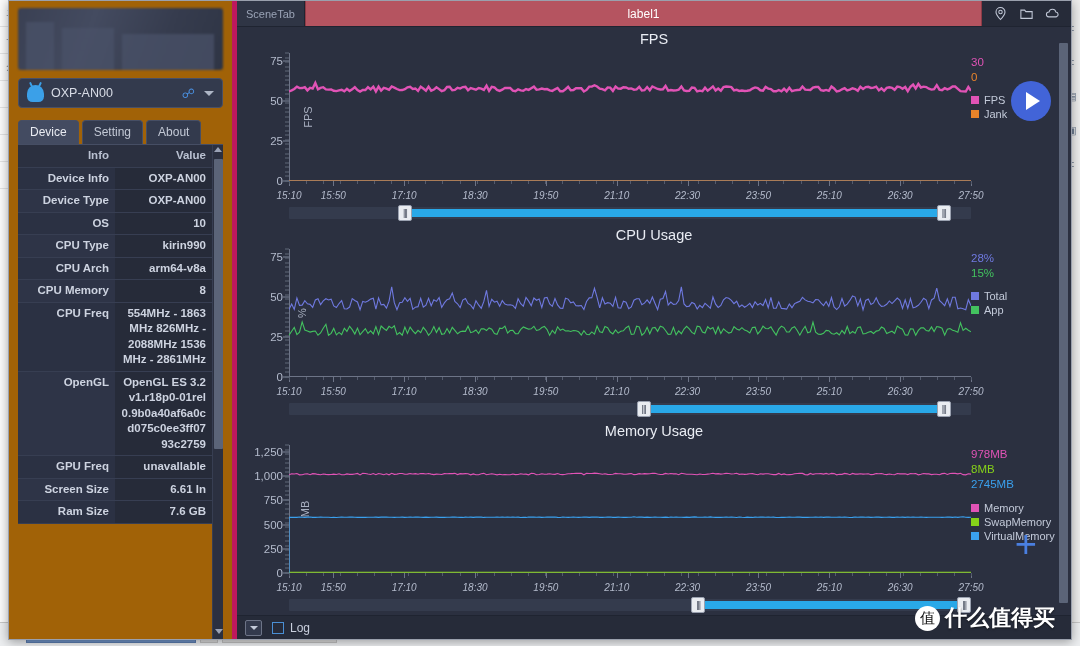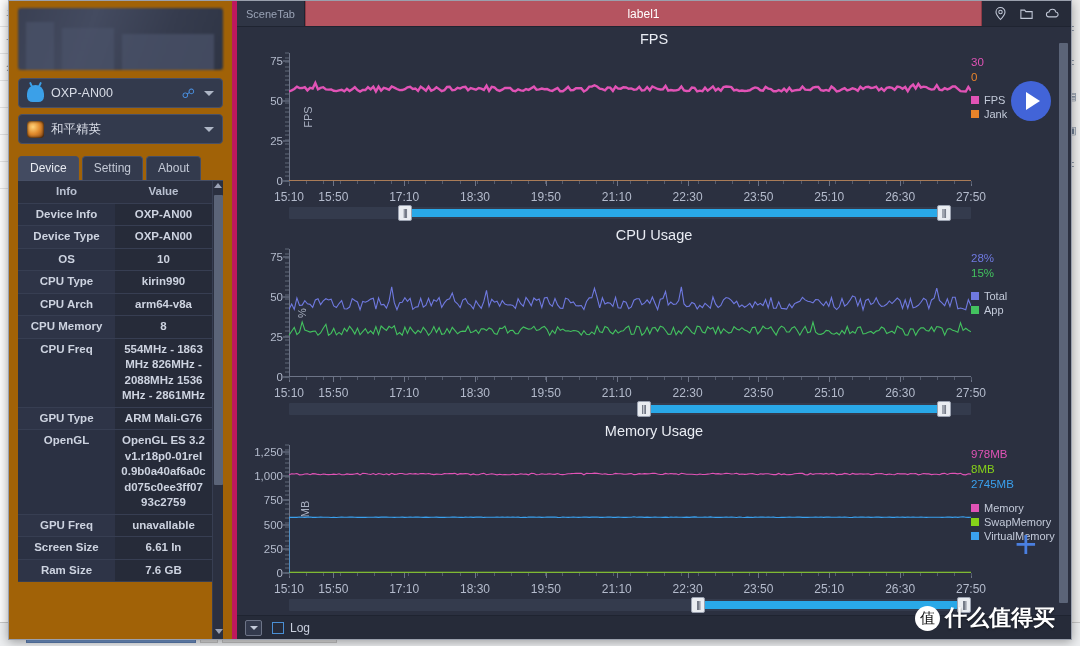--- a/index.html
+++ b/index.html
@@ -131,21 +131,21 @@
 
   
   #info-wrap {
     flex: 1; margin: 0 9px 0; min-height: 0; display: flex;
     border-top: 1px solid #464e64;
     position: relative;
   }
   #info-table-scroll { flex: 1; overflow: hidden; }
   table#info-table { width: 100%; border-collapse: collapse; table-layout: fixed; }
   #info-table th, #info-table td {
-    font-size: 11.5px; text-align: center; padding: 3px 6px;
+    font-size: 11.5px; text-align: right; padding: 3px 6px;
     color: #cdd3e0; border-bottom: 1px solid #373e52; vertical-align: top;
     line-height: 1.35;
   }
   #info-table th { color: #b9c0d0; font-weight: bold; background: #2b3040; }
   #info-table td:first-child { width: 48%; font-weight: bold; background: #2e3447; }
   #info-table td:last-child { background: #262b39; font-weight: bold; word-break: break-all; }
   #info-table tr:nth-child(odd) td:first-child { background: #2b3143; }
   #info-scrollbar {
     width: 11px; flex: 0 0 11px; background: #2b3040;
     border-left: 1px solid #373e52; position: relative;
@@ -199,21 +199,21 @@
     position: absolute; right: calc(100% + 6px); transform: translateY(-50%);
     font-size: 11.5px; color: #b4bbcc; white-space: nowrap;
   }
   .ytickmark {
     position: absolute; right: 100%; width: 6px; height: 1px;
     background: #7d8498; transform: translateY(-.5px);
   }
   .ytickmark.minor { width: 4px; background: #616879; }
   .xtick {
     position: absolute; top: calc(100% + 9px); transform: translateX(-50%);
-    font-size: 12px; color: #b4bbcc; white-space: nowrap;
+    font-size: 10px; color: #b4bbcc; white-space: nowrap; font-style: italic;
   }
   .xtickmark { position: absolute; top: 100%; width: 1px; height: 5px; background: #6d7487; }
   .axis-x { position: absolute; left: 0; right: 0; bottom: 0; height: 1px; background: #6d7487; }
   .axis-y { position: absolute; left: 0; top: 0; bottom: 0; width: 1px; background: #6d7487; }
   .legend {
     position: absolute; right: 6px; top: 28px; width: 94px;
     display: flex; flex-direction: column;
   }
   .legend .val { font-size: 11.5px; line-height: 1.32; }
   .legend .keys { margin-top: 9px; display: flex; flex-direction: column; gap: 2px; }
@@ -331,25 +331,20 @@
         <div class="blk" style="left:104px;top:26px;width:92px;height:36px"></div>
       </div>
 
       <div class="sel">
         <span class="sel-ico droid"></span>
         <span class="sel-text">OXP-AN00</span>
         <span class="sel-refresh">☍</span>
         <span class="caret-dn"></span>
       </div>
 
-      <div class="sel">
-        <span class="sel-ico gameico"></span>
-        <span class="sel-text">和平精英</span>
-        <span class="caret-dn"></span>
-      </div>
 
       <div id="side-tabs">
         <div class="side-tab active">Device</div>
         <div class="side-tab">Setting</div>
         <div class="side-tab">About</div>
       </div>
 
       <div id="info-wrap">
         <div id="info-table-scroll">
           <table id="info-table">
@@ -380,24 +375,20 @@
                   <td>CPU Arch</td>
                   <td>arm64-v8a</td>
                 </tr>
                 <tr>
                   <td>CPU Memory</td>
                   <td>8</td>
                 </tr>
                 <tr>
                   <td>CPU Freq</td>
                   <td>554MHz - 1863MHz 826MHz - 2088MHz 1536MHz - 2861MHz</td>
-                </tr>
-                <tr>
-                  <td>GPU Type</td>
-                  <td>ARM Mali-G76</td>
                 </tr>
                 <tr>
                   <td>OpenGL</td>
                   <td>OpenGL ES 3.2 v1.r18p0-01rel0.9b0a40af6a0cd075c0ee3ff0793c2759</td>
                 </tr>
                 <tr>
                   <td>GPU Freq</td>
                   <td>unavallable</td>
                 </tr>
                 <tr>

